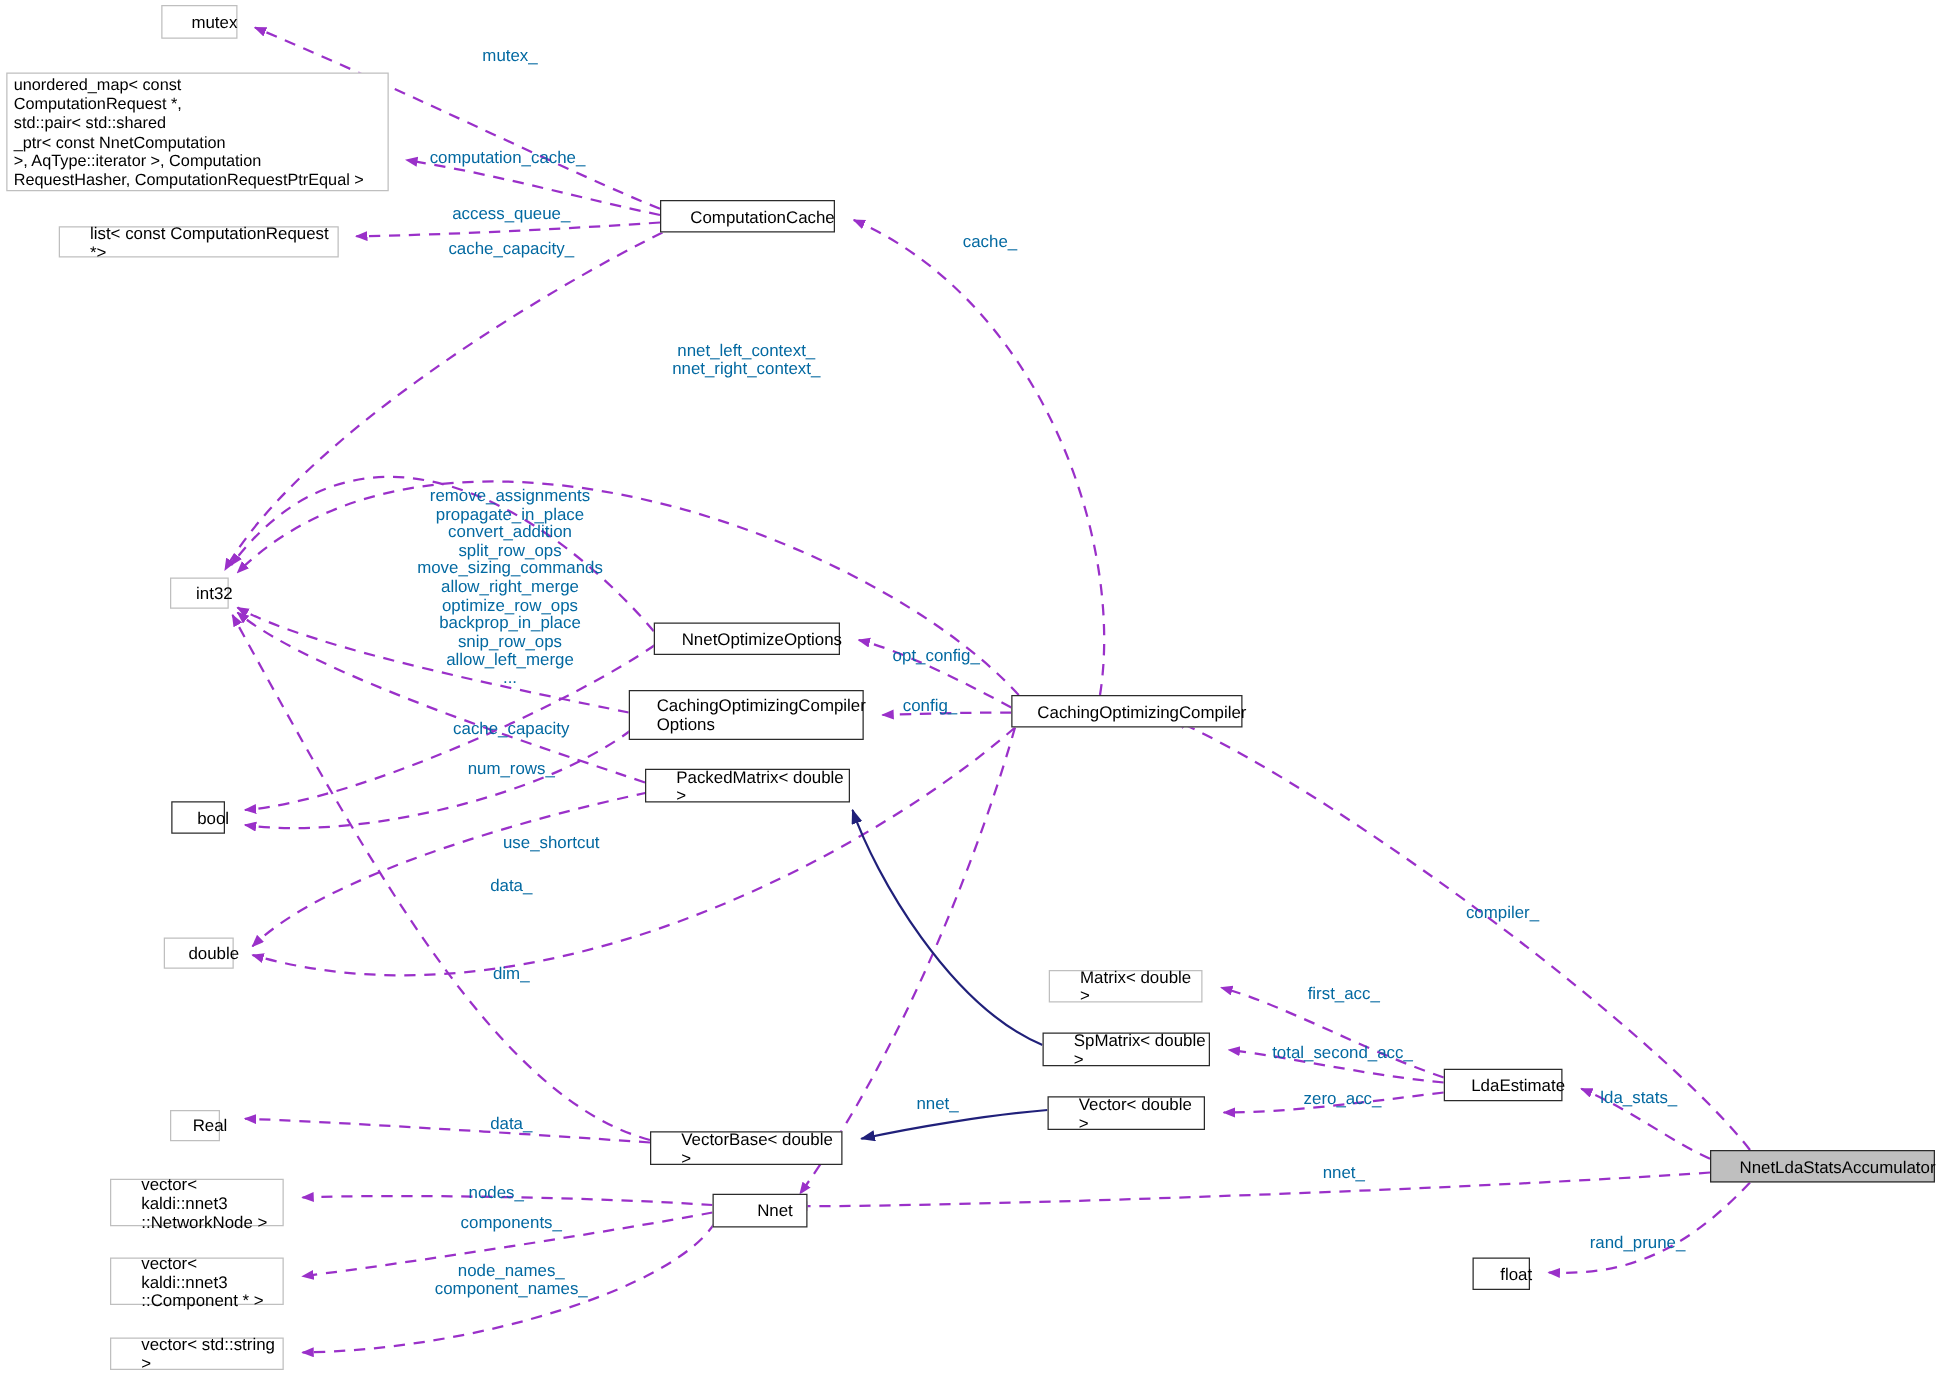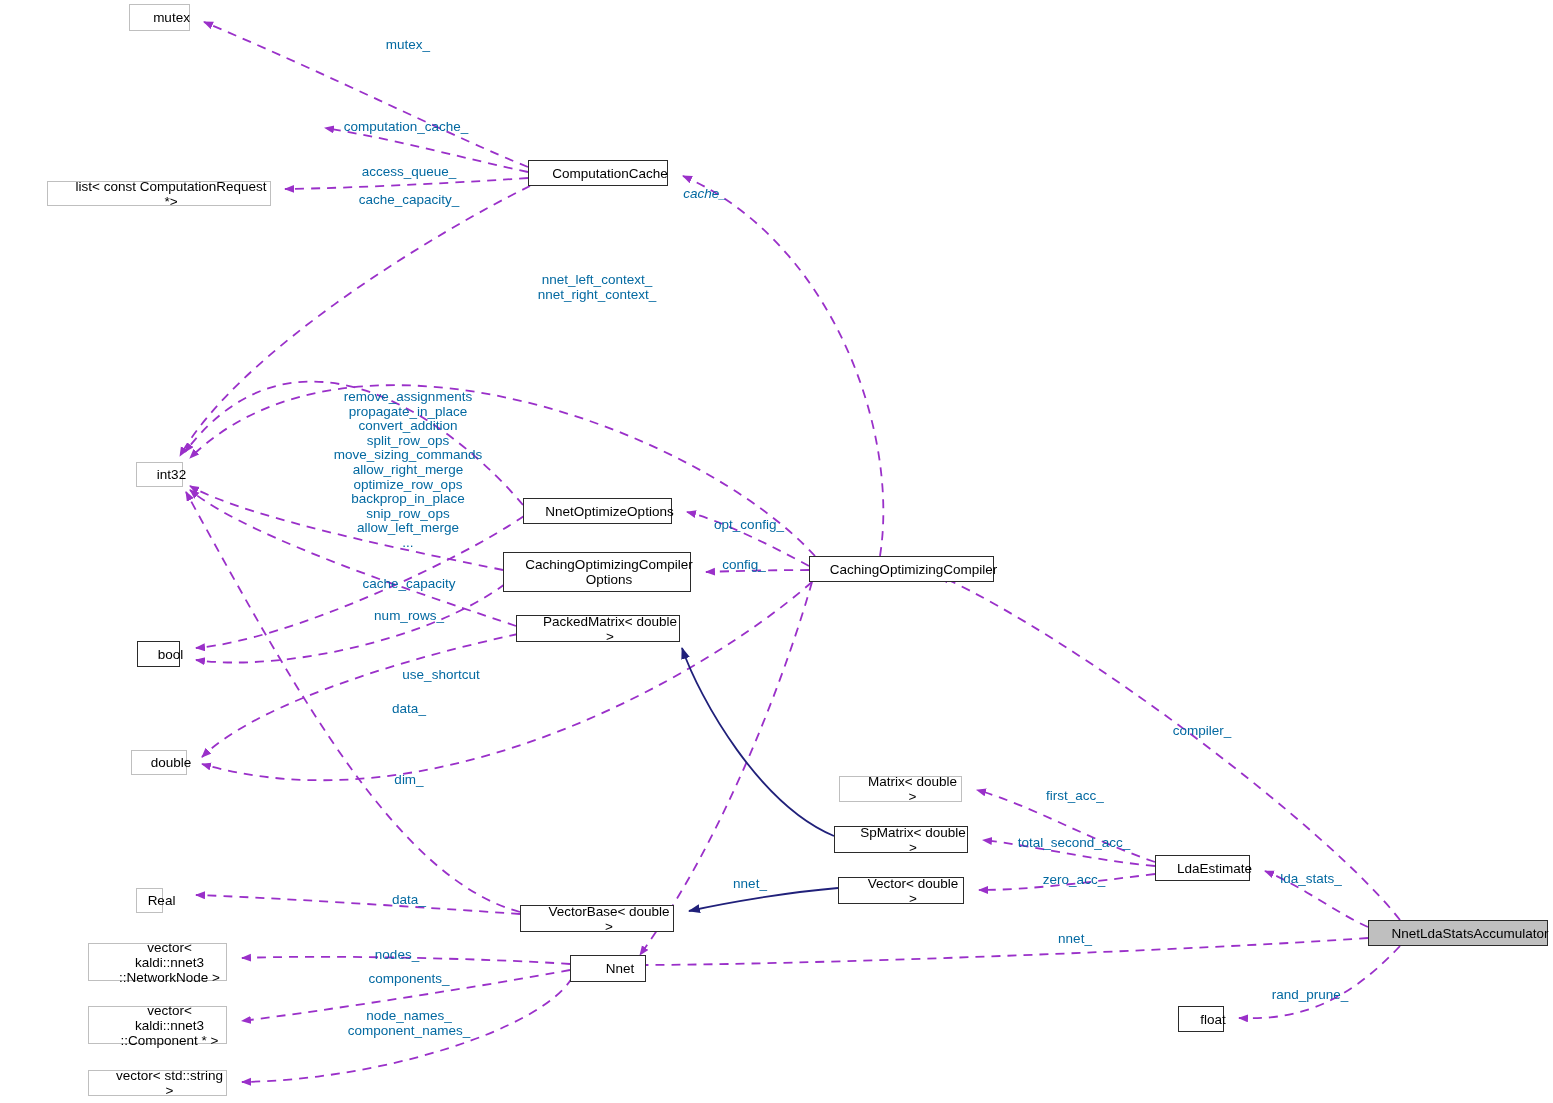--- a/index.html
+++ b/index.html
@@ -1,21 +1,21 @@
 <!DOCTYPE html>
 <html><head>
 <meta charset="utf-8">
 <title>NnetLdaStatsAccumulator Collaboration Diagram</title>
 <style>
   html,body{margin:0;padding:0;background:#ffffff;}
   body{font-family:"Liberation Sans",sans-serif;}
   #diagram-root{position:relative;width:1553px;height:1103px;overflow:hidden;background:#fff;}
   svg.layer{position:absolute;left:0;top:0;width:1553px;height:1103px;}
   .node-box{position:absolute;box-sizing:border-box;background:#ffffff;
-            display:flex;align-items:center;justify-content:center;text-align:center;
+            display:flex;align-items:center;justify-content:center;
             font-family:"Liberation Sans",sans-serif;font-size:13.5px;color:#000;
             line-height:15px;white-space:pre-line;padding-left:24px;}
   .b-dark{border:1.5px solid #2b2b2b;}
   .b-light{border:1px solid #bfbfbf;}
   .b-sel{border:1.5px solid #2b2b2b;background:#bfbfbf;}
   .node-left{justify-content:flex-start;text-align:left;padding-left:5px;}
   .edge-label{position:absolute;font-family:"Liberation Sans",sans-serif;
               font-size:13.5px;color:#0369a1;line-height:15px;white-space:pre-line;
               text-align:center;transform:translate(-50%,-50%);}
   .edge-label.multi{line-height:14.6px;}
@@ -96,50 +96,56 @@
 
     <g fill="none" stroke="#20207a" stroke-width="1.8" marker-end="url(#ah-inherit)">
 
       <path d="M834,836 C760,805 700,700 682,648"></path>
 
       <path d="M838,888 C790,892 730,902 689,911"></path>
     </g>
   </svg>
 
   <div class="node-box b-light" style="left:129px;top:4px;width:61px;height:27px;">mutex</div>
+  <div class="node-box b-light node-left" style="left:5px;top:58px;width:306px;height:95px;font-size:13px;line-height:15.2px;">unordered_map&lt; const
+ ComputationRequest *,
+ std::pair&lt; std::shared
+_ptr&lt; const NnetComputation
+ &gt;, AqType::iterator &gt;, Computation
+RequestHasher, ComputationRequestPtrEqual &gt;</div>
   <div class="node-box b-light" style="left:47px;top:181px;width:224px;height:25px;">list&lt; const ComputationRequest *&gt;</div>
   <div class="node-box b-dark" style="left:528px;top:160px;width:140px;height:26px;">ComputationCache</div>
   <div class="node-box b-light" style="left:136px;top:462px;width:47px;height:25px;">int32</div>
   <div class="node-box b-dark" style="left:523px;top:498px;width:149px;height:26px;">NnetOptimizeOptions</div>
   <div class="node-box b-dark" style="left:503px;top:552px;width:188px;height:40px;">CachingOptimizingCompiler
 Options</div>
   <div class="node-box b-dark" style="left:809px;top:556px;width:185px;height:26px;">CachingOptimizingCompiler</div>
   <div class="node-box b-dark" style="left:516px;top:615px;width:164px;height:27px;">PackedMatrix&lt; double &gt;</div>
   <div class="node-box b-dark" style="left:137px;top:641px;width:43px;height:26px;">bool</div>
   <div class="node-box b-light" style="left:131px;top:750px;width:56px;height:25px;">double</div>
   <div class="node-box b-light" style="left:839px;top:776px;width:123px;height:26px;">Matrix&lt; double &gt;</div>
   <div class="node-box b-dark" style="left:834px;top:826px;width:134px;height:27px;">SpMatrix&lt; double &gt;</div>
   <div class="node-box b-dark" style="left:1155px;top:855px;width:95px;height:26px;">LdaEstimate</div>
   <div class="node-box b-dark" style="left:838px;top:877px;width:126px;height:27px;">Vector&lt; double &gt;</div>
-  <div class="node-box b-light" style="left:136px;top:888px;width:27px;height:25px;">Real</div>
+  <div class="node-box b-light" style="left:136px;top:888px;width:40px;height:25px;">Real</div>
   <div class="node-box b-dark" style="left:520px;top:905px;width:154px;height:27px;">VectorBase&lt; double &gt;</div>
   <div class="node-box b-sel" style="left:1368px;top:920px;width:180px;height:26px;">NnetLdaStatsAccumulator</div>
   <div class="node-box b-light" style="left:88px;top:943px;width:139px;height:38px;">vector&lt; kaldi::nnet3
 ::NetworkNode &gt;</div>
   <div class="node-box b-dark" style="left:570px;top:955px;width:76px;height:27px;">Nnet</div>
   <div class="node-box b-dark" style="left:1178px;top:1006px;width:46px;height:26px;">float</div>
   <div class="node-box b-light" style="left:88px;top:1006px;width:139px;height:38px;">vector&lt; kaldi::nnet3
 ::Component * &gt;</div>
   <div class="node-box b-light" style="left:88px;top:1070px;width:139px;height:26px;">vector&lt; std::string &gt;</div>
 
   <div class="edge-label" style="left:408px;top:44px;">mutex_</div>
   <div class="edge-label" style="left:406px;top:126px;text-align:right;">computation_cache_</div>
   <div class="edge-label" style="left:409px;top:171px;">access_queue_</div>
   <div class="edge-label" style="left:409px;top:199px;">cache_capacity_</div>
-  <div class="edge-label" style="left:705px;top:193px;font-style:italic;">cache_</div>
+  <div class="edge-label" style="left:792px;top:193px;">cache_</div>
   <div class="edge-label multi" style="left:597px;top:288px;">nnet_left_context_
 nnet_right_context_</div>
   <div class="edge-label multi" style="left:408px;top:470px;">remove_assignments
 propagate_in_place
 convert_addition
 split_row_ops
 move_sizing_commands
 allow_right_merge
 optimize_row_ops
 backprop_in_place

